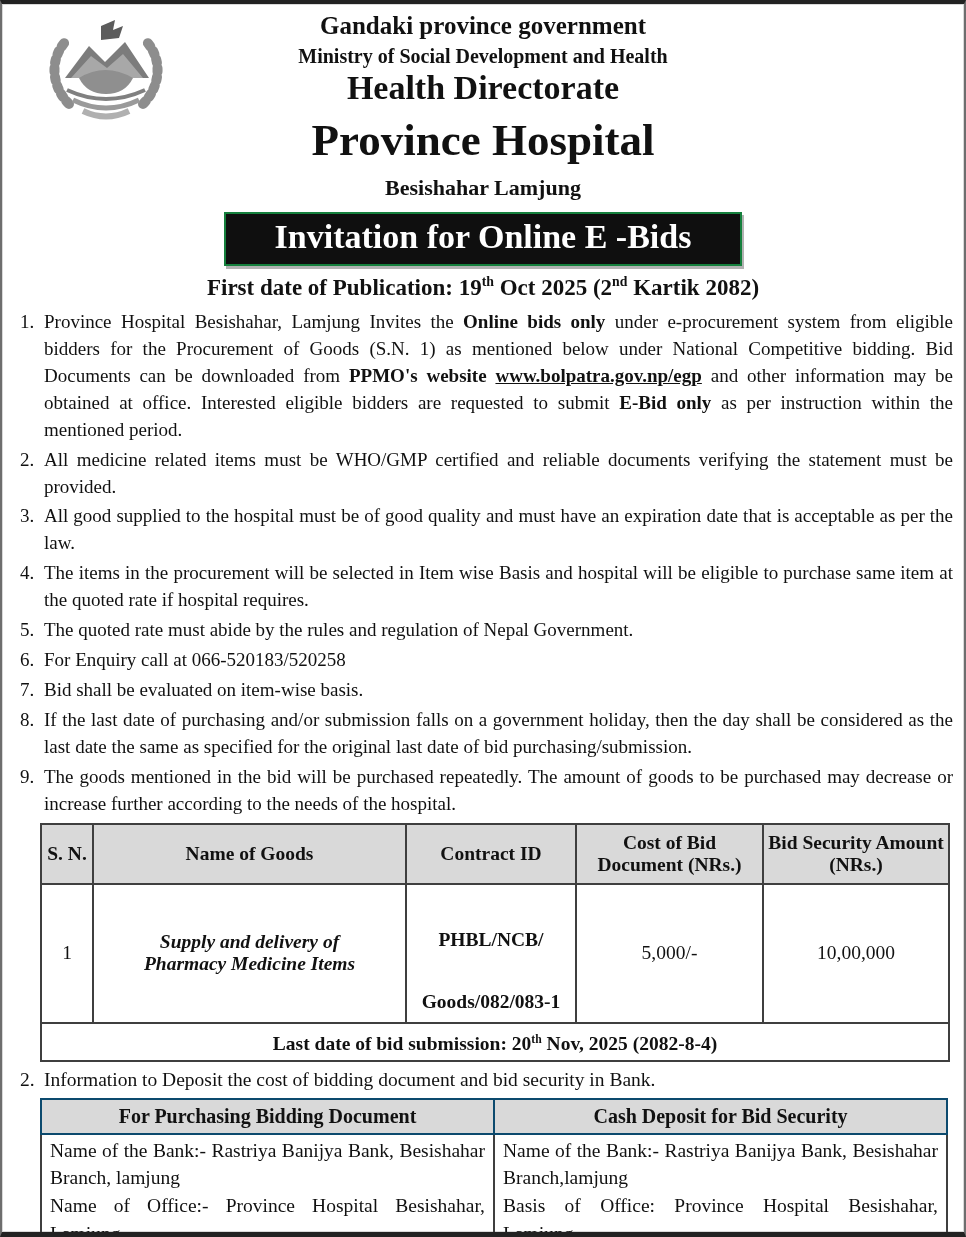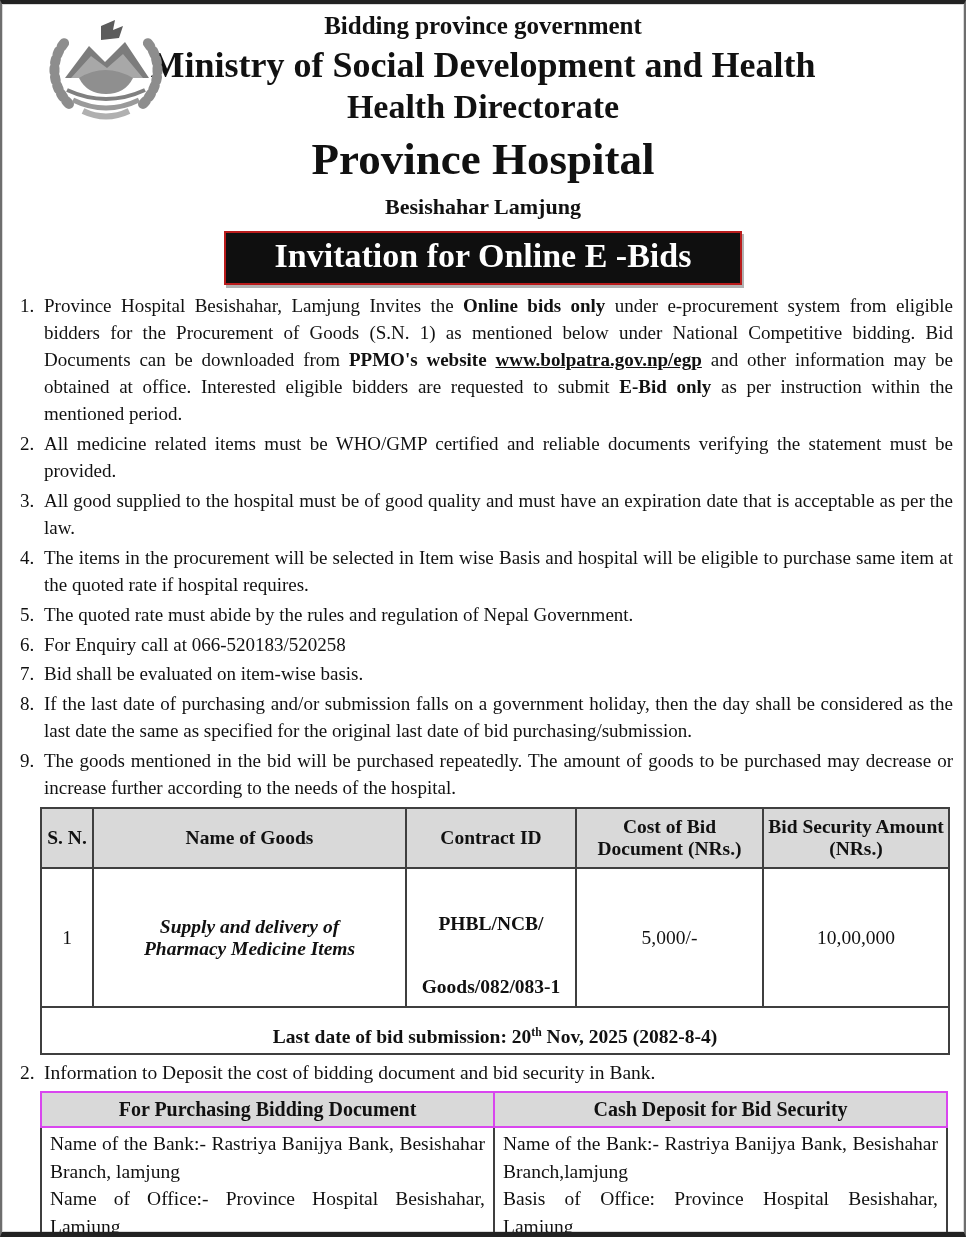--- a/index.html
+++ b/index.html
@@ -12,56 +12,56 @@
     padding:6px 10px 0 10px;overflow:hidden;
   }
   .b{font-weight:bold;}
   .u{text-decoration:underline;}
   sup{font-size:60%;line-height:0;}
 
   
   .doc-header{text-align:center;}
   .emblem{position:absolute;left:28px;top:12px;width:152px;height:112px;}
   .h-gov{font-size:25px;font-weight:bold;line-height:1.15;margin-top:2px;}
-  .h-min{font-size:36px;font-weight:bold;line-height:1.2;margin-top:3px;}
+  .h-min{font-size:20px;font-weight:bold;line-height:1.2;margin-top:3px;}
   .h-dir{font-size:34px;font-weight:bold;line-height:1.2;}
   .h-hos{font-size:45px;font-weight:bold;line-height:1.15;margin-top:6px;}
   .h-loc{font-size:22px;font-weight:bold;line-height:1.2;margin-top:9px;}
 
   
   .banner-wrap{text-align:center;margin-top:10px;}
   .banner{
     display:inline-block;box-sizing:border-box;min-width:518px;
     background:#0f0f0f;color:#ffffff;font-size:34px;font-weight:bold;
-    padding:4px 24px 8px;border:2px solid #b91c1c;box-shadow:2px 3px 0 rgba(0,0,0,.3);
+    padding:4px 24px 8px;border:2px solid #15803d;box-shadow:2px 3px 0 rgba(0,0,0,.3);
   }
   .pub-date{text-align:center;font-size:23px;font-weight:bold;margin-top:9px;}
 
   
   .notice-list{margin:8px 0 0;padding:0;list-style:none;}
   .notice-item{display:flex;font-size:19px;line-height:1.42;margin:0 0 3px;}
   .notice-item .num{flex:0 0 32px;box-sizing:border-box;padding-left:8px;}
   .notice-item .txt{flex:1;text-align:justify;padding-right:1px;}
 
   
   .goods-table{border-collapse:collapse;table-layout:fixed;width:908px;margin:5px 0 0 28px;}
   .goods-table th,.goods-table td{border:2px solid #3f3f3f;}
   .goods-table th{background:#d9d9d9;font-size:19.5px;font-weight:bold;text-align:center;vertical-align:middle;padding:7px 4px;}
   .goods-table tbody td{font-size:19.5px;text-align:center;vertical-align:middle;padding:6px 4px;height:56px;}
   .goods-name{font-weight:bold;font-style:italic;padding:6px 28px !important;}
   .contract-line{font-weight:bold;line-height:1.35;margin-top:36px;}
-  .t-foot td{font-weight:bold;font-size:19.5px;height:auto !important;padding:18px 4px 5px !important;}
+  .t-foot td{font-weight:bold;font-size:19.5px;height:auto !important;padding:9px 4px 5px !important;}
 
   
   .section2{display:flex;font-size:19.5px;margin:7px 0 0;}
   .section2 .num{flex:0 0 32px;box-sizing:border-box;padding-left:8px;}
 
   
   .bank-table{border-collapse:collapse;table-layout:fixed;width:908px;margin:7px 0 0 28px;}
-  .bank-table th{border:2px solid #d946ef;background:#d9d9d9;font-size:20px;font-weight:bold;text-align:center;padding:5px 4px;}
+  .bank-table th{border:2px solid #0c4a6e;background:#d9d9d9;font-size:20px;font-weight:bold;text-align:center;padding:5px 4px;}
   .bank-table td{border:2px solid #3f3f3f;vertical-align:top;padding:2px 8px 8px;font-size:19.5px;}
   .bank-line{text-align:justify;line-height:1.42;}
 </style>
 </head>
 <body>
 
 <div class="page">
 
   <header class="doc-header">
     <div class="emblem">
@@ -70,31 +70,32 @@
         <path d="M112,88 C130,70 132,42 114,24" fill="none" stroke="#8d8d8d" stroke-width="10" stroke-dasharray="4 5" stroke-linecap="round"></path>
         <path d="M70,10 l14,-6 l-2,10 l10,-4 l-4,12 l-18,2 z" fill="#5c5c5c"></path>
         <path d="M34,62 L58,30 L74,46 L94,26 L118,62 Z" fill="#7c7c7c"></path>
         <path d="M40,62 L60,40 L76,52 L92,38 L112,62 Z" fill="#a8a8a8"></path>
         <path d="M48,62 q26,-16 54,0 q-8,16 -27,16 q-19,0 -27,-16 z" fill="#8f8f8f"></path>
         <path d="M36,74 Q75,92 114,74" fill="none" stroke="#808080" stroke-width="4"></path>
         <path d="M42,84 Q75,100 108,84" fill="none" stroke="#9a9a9a" stroke-width="5"></path>
         <path d="M52,95 Q75,106 98,95" fill="none" stroke="#b0b0b0" stroke-width="6"></path>
       </svg>
     </div>
-    <div class="h-gov">Bidding province government</div>
+    <div class="h-gov">Gandaki province government</div>
     <div class="h-min">Ministry of Social Development and Health</div>
     <div class="h-dir">Health Directorate</div>
     <div class="h-hos">Province Hospital</div>
     <div class="h-loc">Besishahar Lamjung</div>
   </header>
 
   <div class="banner-wrap">
     <div class="banner">Invitation for Online E -Bids</div>
   </div>
 
+  <div class="pub-date"><span>First date of Publication: 19</span><sup>th</sup><span> Oct 2025 (2</span><sup>nd</sup><span> Kartik 2082)</span></div>
 
   <ol class="notice-list">
 
       <li class="notice-item">
         <span class="num">1.</span>
         <div class="txt"><span>Province Hospital Besishahar, Lamjung Invites the </span><span class="b">Online bids only</span><span> under e-procurement system from eligible bidders for the Procurement of Goods (S.N. 1) as mentioned below under National Competitive bidding. Bid Documents can be downloaded from </span><span class="b">PPMO's website </span><span class="b u">www.bolpatra.gov.np/egp</span><span> and other information may be obtained at office. Interested eligible bidders are requested to submit </span><span class="b">E-Bid only</span><span> as per instruction within the mentioned period.</span></div>
       </li>
 
       <li class="notice-item">
         <span class="num">2.</span>

